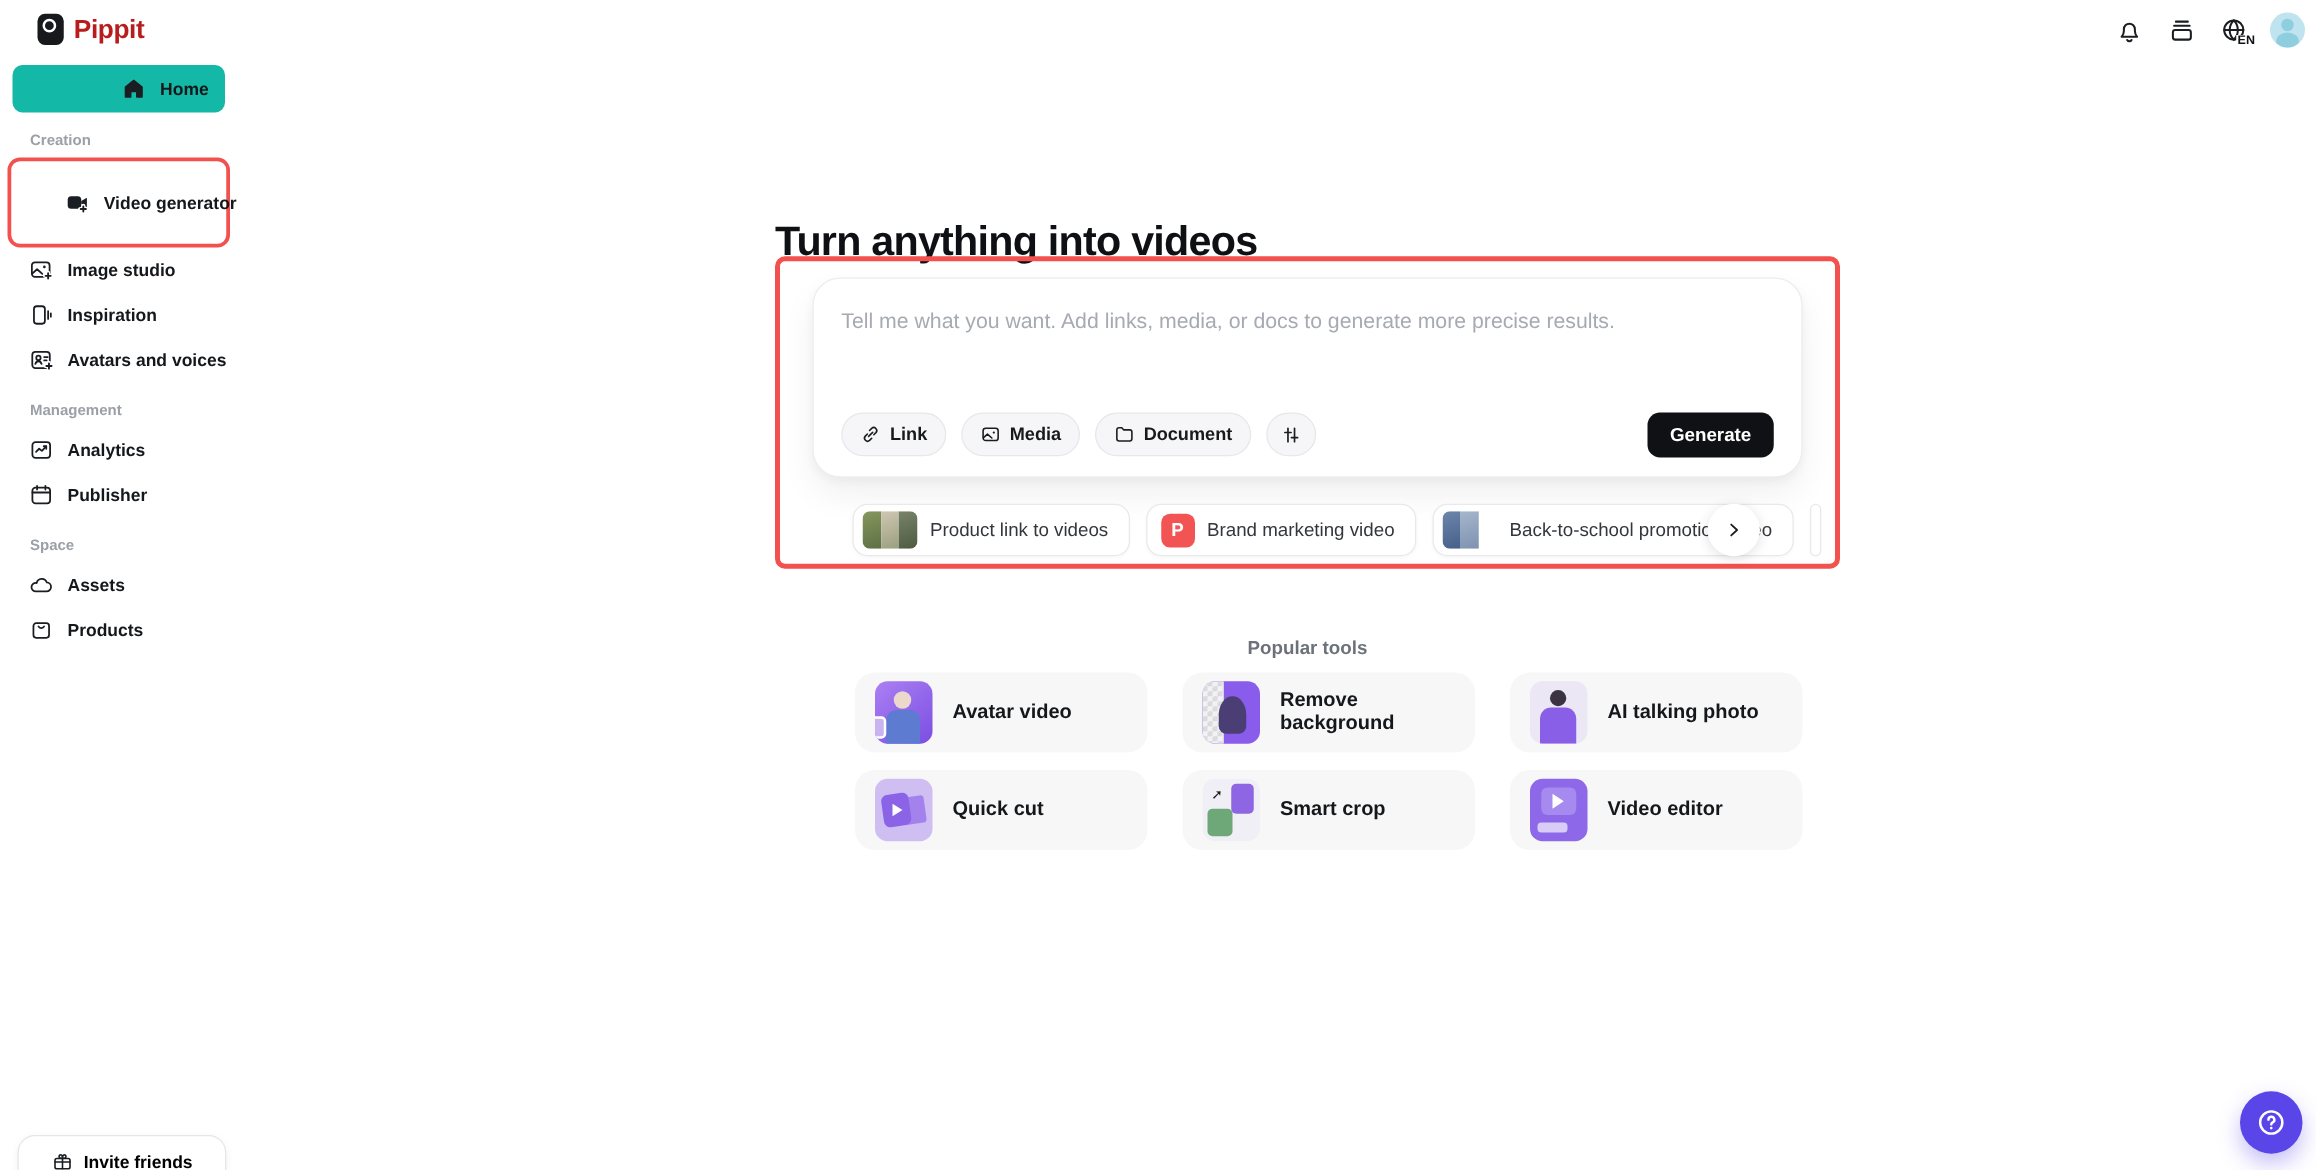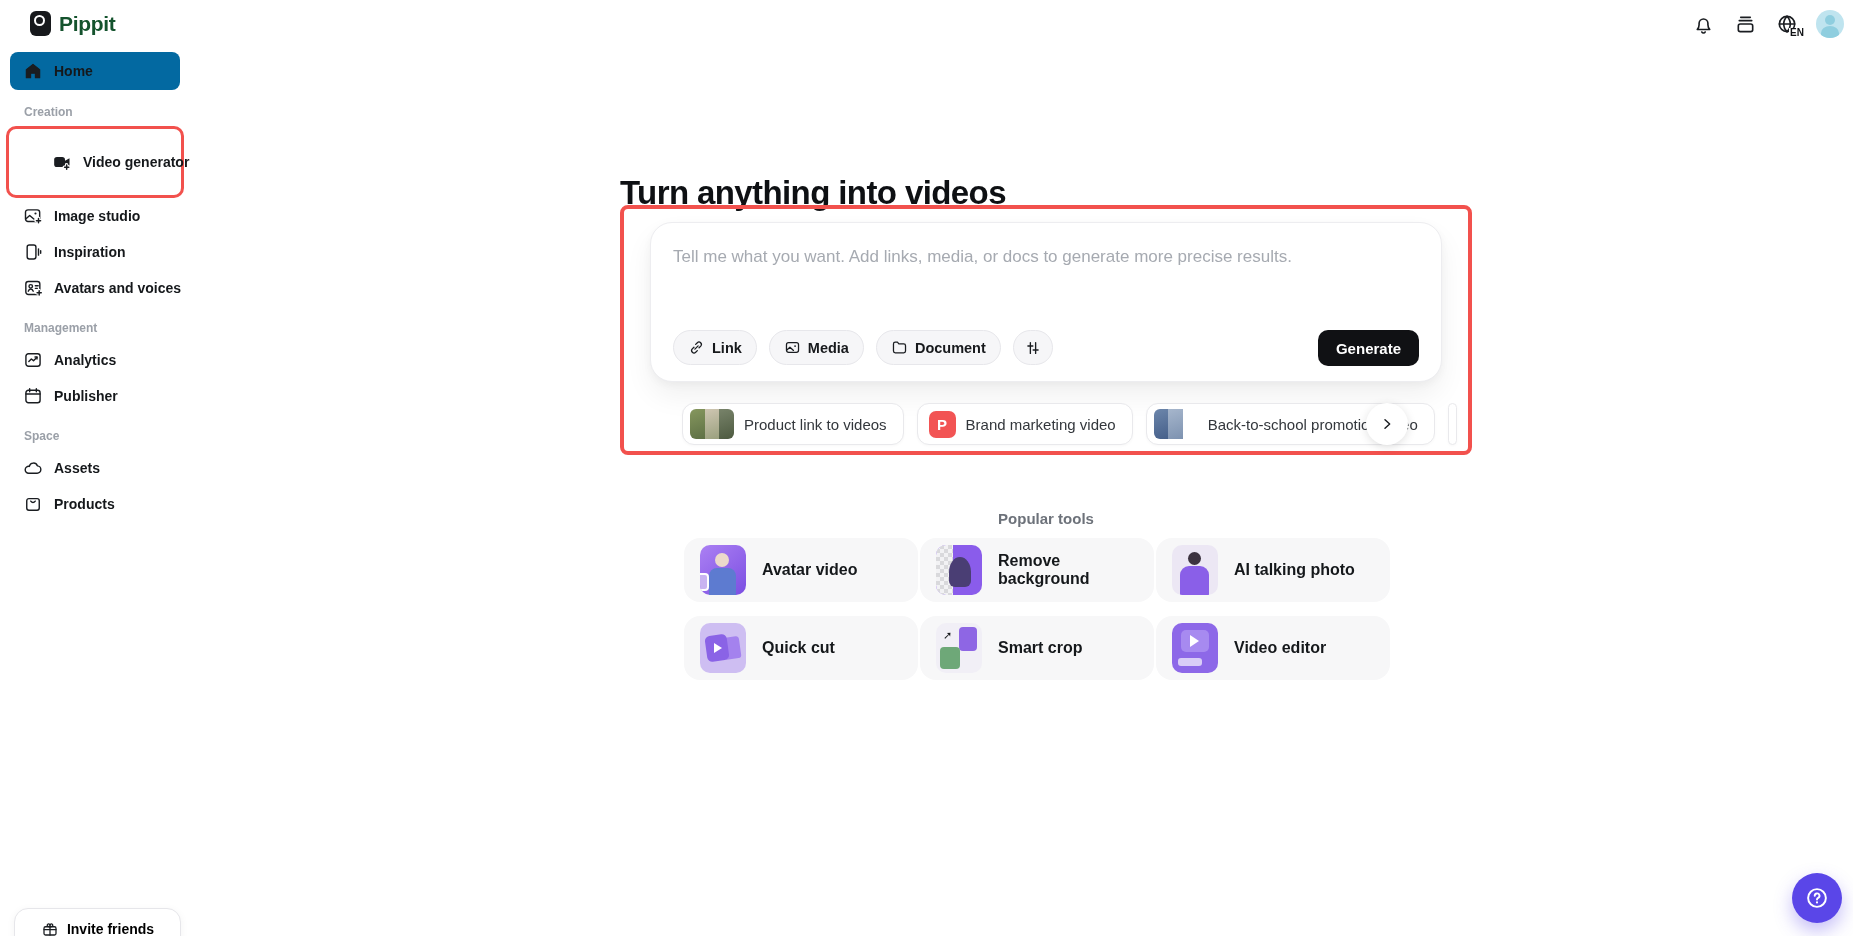--- a/index.html
+++ b/index.html
@@ -11,35 +11,35 @@
     -webkit-font-smoothing:antialiased;
   }
   svg { display:block; }
   .stroke-ic { stroke:#1a1d21; fill:none; stroke-width:1.7; stroke-linecap:round; stroke-linejoin:round; }
 
   
   .logo { position:absolute; left:30px; top:11px; display:flex; align-items:center; gap:8px; }
   .logo-mark { width:21px; height:25px; background:#17191c; border-radius:6px; position:relative; }
   .logo-mark::before { content:""; position:absolute; left:4px; top:4px; width:7px; height:7px;
     border:2.2px solid #fff; border-radius:50%; }
-  .logo-text { font-size:21px; font-weight:800; letter-spacing:-0.3px; color:#14532d; }
+  .logo-text { font-size:21px; font-weight:800; letter-spacing:-0.3px; color:#b91c1c; }
   .top-icons { position:absolute; top:8px; right:9px; display:flex; align-items:center; gap:16px; height:32px; }
   .top-icon-btn { width:26px; height:26px; display:flex; align-items:center; justify-content:center; cursor:pointer; position:relative; }
   .lang-badge { position:absolute; right:-5px; bottom:-1px; font-size:10px; font-weight:800; color:#101215;
     background:#fff; padding:0 1px; line-height:10px; }
   .avatar { width:28px; height:28px; border-radius:50%; background:#bfe4ef; overflow:hidden; position:relative; }
   .avatar::before { content:""; position:absolute; left:9px; top:5px; width:10px; height:10px; border-radius:50%; background:#8fcedf; }
   .avatar::after { content:""; position:absolute; left:5px; top:16px; width:18px; height:14px; border-radius:50% 50% 0 0; background:#8fcedf; }
 
   
   .sidebar { position:absolute; left:0; top:48px; width:190px; }
   .side-item { display:flex; align-items:center; gap:11px; height:36px; margin:0 10px; padding:0 13px;
     border-radius:8px; font-size:14px; font-weight:700; color:#15181b; cursor:pointer; white-space:nowrap; }
   .side-item .ic { width:20px; height:20px; flex:0 0 20px; }
-  .side-item.active { background:#0369a1; height:38px; margin-top:4px; }
+  .side-item.active { background:#14b8a6; height:38px; margin-top:4px;justify-content:flex-end; }
   .side-label { margin:15px 0 7px 24px; font-size:12px; font-weight:700; color:#9ba0a8; }
   .red-outline { margin:0 6px; border:3px solid #f2514d; border-radius:10px; }
   .red-outline .side-item { margin:16px 1px; height:34px;padding-left:42px; }
 
   .invite-btn { position:absolute; left:14px; top:908px; width:167px; height:42px;
     background:#fff; border:1px solid #e6e6ea; border-radius:14px;
     display:flex; align-items:center; justify-content:center; gap:8px;
     font-size:14px; font-weight:700; box-shadow:0 2px 8px rgba(0,0,0,.05); cursor:pointer; }
 
   
@@ -72,21 +72,21 @@
     display:flex; align-items:center; justify-content:center; font-size:15px; font-weight:800; flex:0 0 27px; }
   .chip.partial { width:66px; padding:0 0 0 7px; overflow:hidden; }
   .chip.partial .chip-thumb { background:linear-gradient(135deg,#d6c9f6,#efeafc); }
   .next-btn { position:absolute; right:34px; top:0; width:42px; height:42px; border-radius:50%;
     background:#fff; border:none; box-shadow:0 2px 10px rgba(0,0,0,.12);
     display:flex; align-items:center; justify-content:center; cursor:pointer; }
 
   .tools-title { position:absolute; left:620px; top:510px; width:852px; text-align:center;
     font-size:15px; font-weight:700; color:#6d727a; }
   .tools-grid { position:absolute; left:684px; top:538px; display:grid;
-    grid-template-columns:repeat(3,234px); grid-auto-rows:64px; gap:14px 2px; }
+    grid-template-columns:repeat(3,234px); grid-auto-rows:64px; gap:14px 28px; }
   .tool-card { background:#f7f7f8; border-radius:16px; display:flex; align-items:center; gap:16px;
     padding-left:16px; cursor:pointer; }
   .tool-label { font-size:16px; font-weight:700; color:#15181b; }
   .tool-thumb { width:46px; height:50px; border-radius:10px; position:relative; overflow:hidden; flex:0 0 46px; }
   .thumb-avatar-video { background:linear-gradient(140deg,#ab80f3,#7b4ee2); }
   .thumb-avatar-video::before { content:""; position:absolute; left:15px; top:8px; width:14px; height:14px; border-radius:50%; background:#ecd9cb; }
   .thumb-avatar-video::after { content:""; position:absolute; left:9px; top:23px; width:27px; height:27px; border-radius:8px 8px 0 0; background:#5d7bd0; }
   .mini-card { position:absolute; left:-4px; bottom:4px; width:13px; height:18px; border-radius:4px;
     background:#c9b4f1; border:2px solid #fff; z-index:2; }
   .thumb-talking-photo { background:#ece7f4; }

